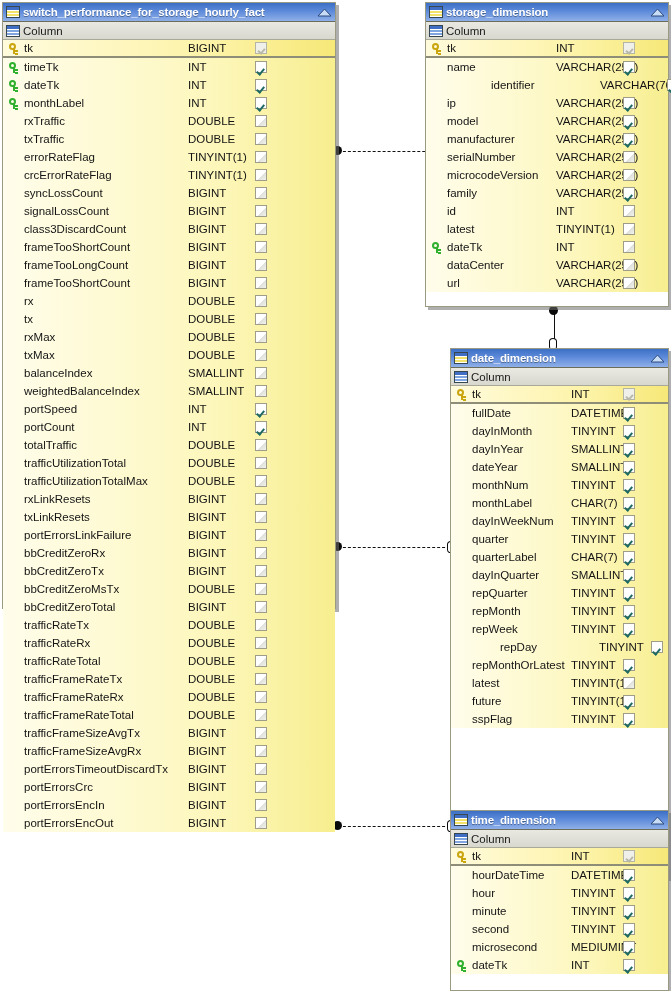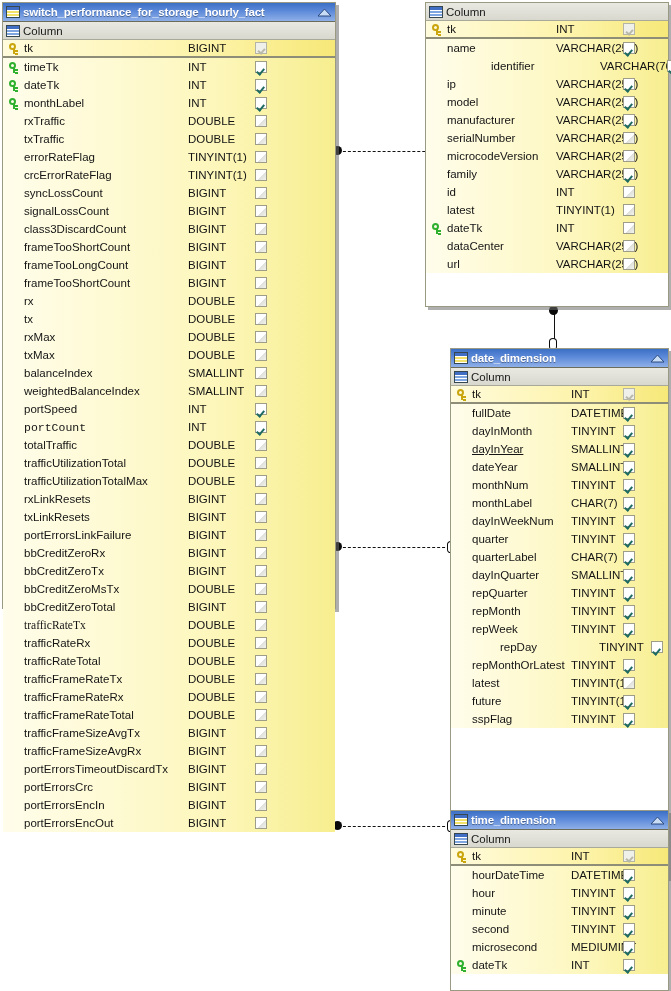--- a/index.html
+++ b/index.html
@@ -383,21 +383,21 @@
         <div class="row">
           <span class="keycell"></span>
           <span class="cname" style="flex: 0 0 165px;">portSpeed</span>
           <span class="ctype" style="width: 61px;">INT</span>
           <span class="cchk">
             <span class="cb on"></span>
           </span>
         </div>
         <div class="row">
           <span class="keycell"></span>
-          <span class="cname" style="flex: 0 0 165px; font-family: Liberation Mono, monospace;">portCount</span>
+          <span class="cname" style="flex: 0 0 165px;">portCount</span>
           <span class="ctype" style="width: 61px;">INT</span>
           <span class="cchk">
             <span class="cb on"></span>
           </span>
         </div>
         <div class="row">
           <span class="keycell"></span>
           <span class="cname" style="flex: 0 0 165px;">totalTraffic</span>
           <span class="ctype" style="width: 61px;">DOUBLE</span>
           <span class="cchk">
@@ -471,21 +471,21 @@
         <div class="row">
           <span class="keycell"></span>
           <span class="cname" style="flex: 0 0 165px;">bbCreditZeroTotal</span>
           <span class="ctype" style="width: 61px;">BIGINT</span>
           <span class="cchk">
             <span class="cb blank"></span>
           </span>
         </div>
         <div class="row">
           <span class="keycell"></span>
-          <span class="cname" style="flex: 0 0 165px; font-family: Liberation Serif, serif;">trafficRateTx</span>
+          <span class="cname" style="flex: 0 0 165px;">trafficRateTx</span>
           <span class="ctype" style="width: 61px;">DOUBLE</span>
           <span class="cchk">
             <span class="cb blank"></span>
           </span>
         </div>
         <div class="row">
           <span class="keycell"></span>
           <span class="cname" style="flex: 0 0 165px;">trafficRateRx</span>
           <span class="ctype" style="width: 61px;">DOUBLE</span>
           <span class="cchk">
@@ -569,20 +569,34 @@
           <span class="cname" style="flex: 0 0 165px;">portErrorsEncOut</span>
           <span class="ctype" style="width: 61px;">BIGINT</span>
           <span class="cchk">
             <span class="cb blank"></span>
           </span>
         </div>
       </div>
   </div>
 
   <div class="entity" style="left:425px; top:2px; width:244px; height:305px;">
+    <div class="titlebar">
+      <span class="tbl-icon">
+        <span class="frame"></span>
+          <span class="hdr"></span>
+          <span class="r1"></span>
+          <span class="r2"></span>
+      </span>
+      <span class="ttl">storage_dimension</span>
+      <span class="collapse-btn">
+        <svg width="15" height="9" viewBox="0 0 15 9">
+            <polygon points="7.5,1 14,8 1,8" fill="#c9dcf5" stroke="#2a4a80" stroke-width="1"></polygon>
+          </svg>
+      </span>
+    </div>
     <div class="grouphdr">
       <span class="tbl-icon blue">
         <span class="frame"></span>
           <span class="hdr"></span>
           <span class="r1"></span>
           <span class="r2"></span>
       </span>
       <span>Column</span>
     </div>
     <div class="rows">
@@ -745,21 +759,21 @@
         <div class="row">
           <span class="keycell"></span>
           <span class="cname" style="flex: 0 0 100px;">dayInMonth</span>
           <span class="ctype" style="width: 46px;">TINYINT</span>
           <span class="cchk">
             <span class="cb on"></span>
           </span>
         </div>
         <div class="row">
           <span class="keycell"></span>
-          <span class="cname" style="flex: 0 0 100px; text-decoration: underline;">dayInYear</span>
+          <span class="cname" style="flex: 0 0 100px;">dayInYear</span>
           <span class="ctype" style="width: 46px;">SMALLINT</span>
           <span class="cchk">
             <span class="cb on"></span>
           </span>
         </div>
         <div class="row">
           <span class="keycell"></span>
           <span class="cname" style="flex: 0 0 100px;">dateYear</span>
           <span class="ctype" style="width: 46px;">SMALLINT</span>
           <span class="cchk">

